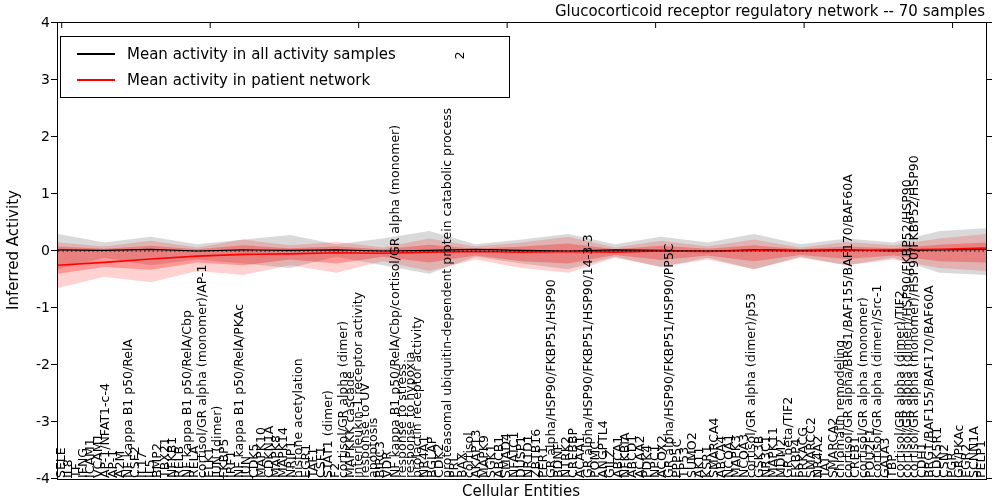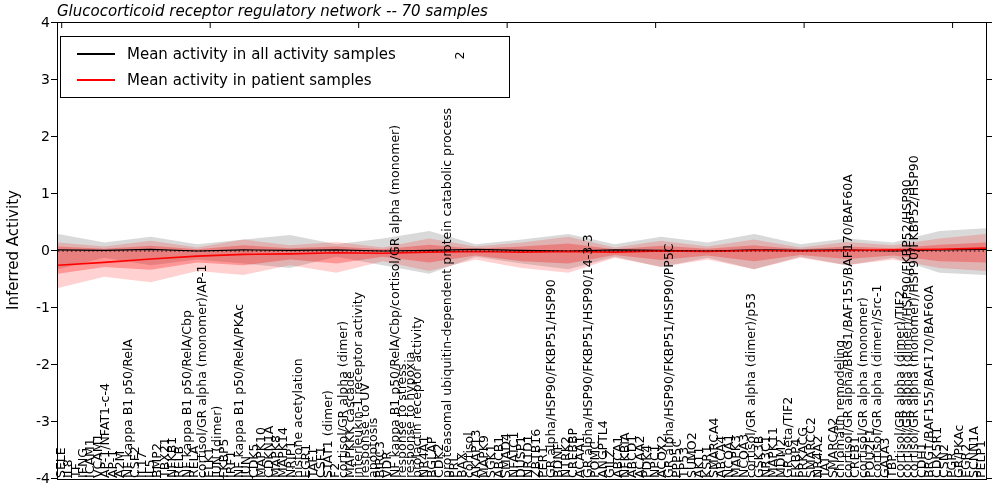--- a/index.html
+++ b/index.html
@@ -1,19 +1,19 @@
 <!DOCTYPE html>
 <html><head>
 <meta charset="utf-8">
 <style>
   html,body{margin:0;padding:0;background:#fff;}
   .fig{position:relative;width:1000px;height:500px;background:#ffffff;
        font-family:"DejaVu Sans",sans-serif;color:#000;overflow:hidden;}
-  .title{position:absolute;left:57px;top:2px;width:928px;text-align:left;
-         font-size:15px;font-style:italic;}
+  .title{position:absolute;left:57px;top:2px;width:928px;text-align:right;
+         font-size:15px;}
   .xlabel{position:absolute;left:57px;top:482px;width:928px;text-align:center;
           font-size:15px;}
   .ylabel{position:absolute;left:13px;top:250px;font-size:15px;white-space:nowrap;
           transform:translate(-50%,-50%) rotate(-90deg);}
   .plot{position:absolute;left:57px;top:22px;width:928px;height:456px;
         border:1px solid #000;}
   .plot svg{position:absolute;left:0;top:0;}
   .ytick-label{position:absolute;width:34px;text-align:right;font-size:14px;
                line-height:14px;}
   .tickmark{position:absolute;background:#000;}
@@ -27,20 +27,21 @@
   .legend-text{font-size:15px;}
   .partial2{position:absolute;left:398px;top:25px;font-size:12.5px;z-index:6;
             transform:rotate(-90deg);}
 </style>
 </head>
 <body>
 
 <div class="fig">
   <div class="title">Glucocorticoid receptor regulatory network -- 70 samples</div>
   <div class="ylabel">Inferred Activity</div>
+  <div class="xlabel">Cellular Entities</div>
 
   <div class="plot">
     <svg id="plot-svg" width="928" height="456" viewBox="0 0 928 456">
         <polygon points="0,210.9 46.400000000000006,219.45000000000002 92.80000000000001,213.75 139.2,221.16 185.60000000000002,216.6 232,212.04 278.4,221.16 324.79999999999995,215.45999999999998 371.20000000000005,208.04999999999998 417.6,221.16 464,216.6 510.40000000000003,210.9 556.8,221.16 603.2,213.75 649.5999999999999,219.45000000000002 696,210.9 742.4000000000001,221.16 788.8,215.45999999999998 835.2,219.45000000000002 881.5999999999999,208.04999999999998 928,205.20000000000002 928,251.94 881.5999999999999,249.66 835.2,234.84 788.8,242.25 742.4000000000001,233.7 696,246.24 649.5999999999999,234.84 603.2,243.96 556.8,233.7 510.40000000000003,246.24 464,240.54 417.6,233.7 371.20000000000005,250.8 324.79999999999995,242.25 278.4,233.7 232,245.1 185.60000000000002,240.54 139.2,236.55 92.80000000000001,242.25 46.400000000000006,234.84 0,246.24" fill="#808080" fill-opacity="0.3" stroke="none"></polygon>
         <polygon points="0,219.45000000000002 46.400000000000006,223.44 92.80000000000001,217.73999999999998 139.2,224.57999999999998 185.60000000000002,216.6 232,222.29999999999998 278.4,218.88 324.79999999999995,224.57999999999998 371.20000000000005,215.45999999999998 417.6,223.44 464,219.45000000000002 510.40000000000003,213.75 556.8,224.57999999999998 603.2,217.73999999999998 649.5999999999999,223.44 696,216.6 742.4000000000001,224.57999999999998 788.8,218.88 835.2,222.29999999999998 881.5999999999999,215.45999999999998 928,210.9 928,247.95 881.5999999999999,245.1 835.2,236.55 788.8,242.25 742.4000000000001,234.84 696,246.24 649.5999999999999,236.55 603.2,243.96 556.8,234.84 510.40000000000003,249.66 464,245.1 417.6,236.55 371.20000000000005,247.95 324.79999999999995,238.26 278.4,249.66 232,242.25 185.60000000000002,251.94 139.2,247.95 92.80000000000001,259.34999999999997 46.400000000000006,253.65 0,265.05" fill="#ff0000" fill-opacity="0.18" stroke="none"></polygon>
         <polygon points="0,223.44 46.400000000000006,225.72 92.80000000000001,222.87 139.2,226.29000000000002 185.60000000000002,222.29999999999998 232,225.15 278.4,223.44 324.79999999999995,226.29000000000002 371.20000000000005,221.73000000000002 417.6,225.72 464,223.44 510.40000000000003,220.59 556.8,226.29000000000002 603.2,222.87 649.5999999999999,225.72 696,222.29999999999998 742.4000000000001,226.29000000000002 788.8,223.44 835.2,225.15 881.5999999999999,221.73000000000002 928,219.45000000000002 928,239.4 881.5999999999999,238.26 835.2,232.56 788.8,235.98 742.4000000000001,231.99 696,238.26 649.5999999999999,232.56 603.2,237.12 556.8,231.99 510.40000000000003,240.54 464,238.26 417.6,232.56 371.20000000000005,239.4 324.79999999999995,233.7 278.4,240.54 232,236.55 185.60000000000002,242.25 139.2,239.4 92.80000000000001,246.81 46.400000000000006,243.96 0,250.8" fill="#ff0000" fill-opacity="0.28" stroke="none"></polygon>
         <polyline points="0,226.85999999999999 46.400000000000006,227.43 92.80000000000001,226.29000000000002 139.2,228 185.60000000000002,226.85999999999999 232,227.43 278.4,226.85999999999999 324.79999999999995,228 371.20000000000005,227.43 417.6,226.29000000000002 464,227.43 510.40000000000003,228 556.8,226.85999999999999 603.2,227.43 649.5999999999999,228 696,226.85999999999999 742.4000000000001,227.43 788.8,226.85999999999999 835.2,228 881.5999999999999,226.85999999999999 928,226.29000000000002" fill="none" stroke="#000000" stroke-width="1.2"></polyline>
         <polyline points="0,242.25 46.400000000000006,239.4 92.80000000000001,235.98 139.2,233.13 185.60000000000002,231.42 232,230.85 278.4,229.71 324.79999999999995,230.28 371.20000000000005,229.14 417.6,228.57 464,229.14 510.40000000000003,228.57 556.8,229.14 603.2,228 649.5999999999999,228.57 696,227.43 742.4000000000001,228 788.8,227.43 835.2,226.85999999999999 881.5999999999999,226.29000000000002 928,225.15" fill="none" stroke="#ff0000" stroke-width="1.6"></polyline>
         <line x1="0" y1="228" x2="928" y2="228" stroke="#000" stroke-width="1.2" stroke-dasharray="1.5 2.8"></line>
         <line x1="3.712" y1="0" x2="3.712" y2="5" stroke="#000" stroke-width="1"></line>
@@ -179,21 +180,21 @@
         <div class="xcat" style="left: 929.288px;">PELP1</div>
       </div>
 
     <div class="legend">
       <div class="legend-row">
         <span class="legend-line" id="legline0" style="border-top-color: rgb(0, 0, 0);"></span>
         <span class="legend-text">Mean activity in all activity samples</span>
       </div>
       <div class="legend-row">
         <span class="legend-line" id="legline1" style="border-top-color: rgb(255, 0, 0);"></span>
-        <span class="legend-text">Mean activity in patient samples</span>
+        <span class="legend-text">Mean activity in patient network</span>
       </div>
     </div>
 
     <div class="partial2">2</div>
   </div>
 
   <div id="yticks"></div>
 <div class="ytick-label" style="left: 16px; top: 15px;">4</div>
     <div class="tickmark" style="left: 51px; top: 22px; width: 6px; height: 1px;"></div>
     <div class="tickmark" style="left: 986px; top: 22px; width: 6px; height: 1px;"></div>

